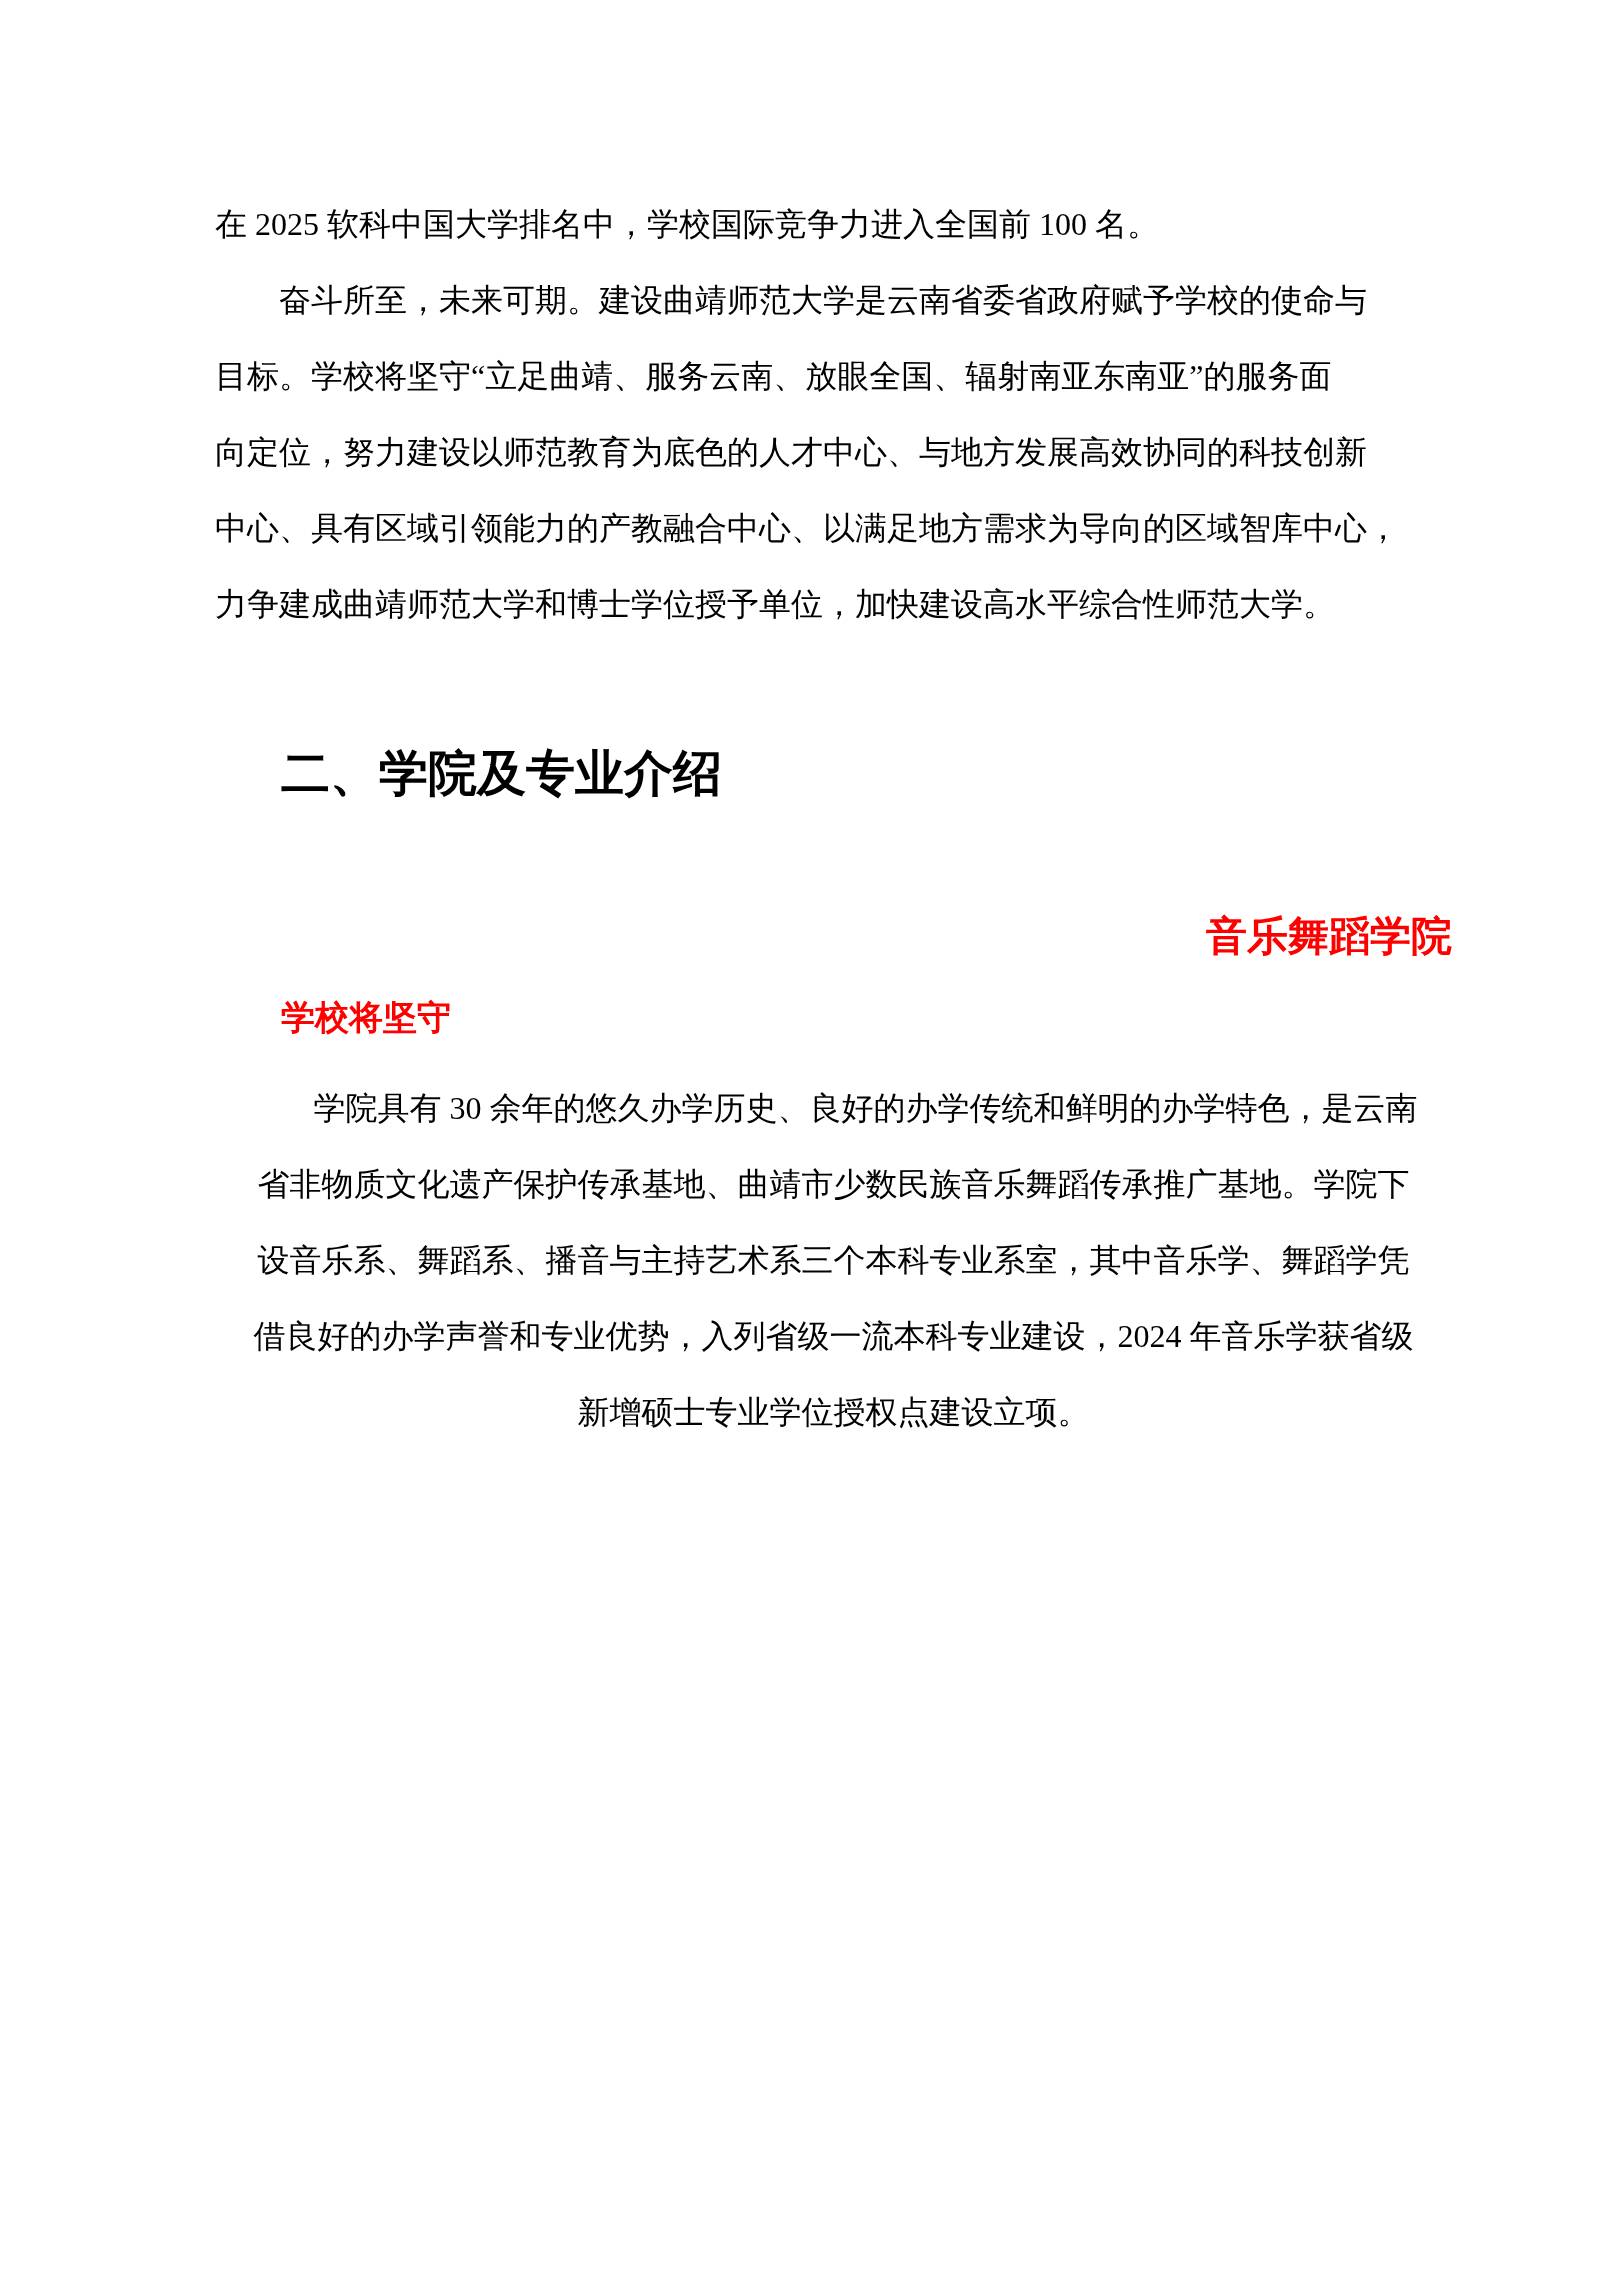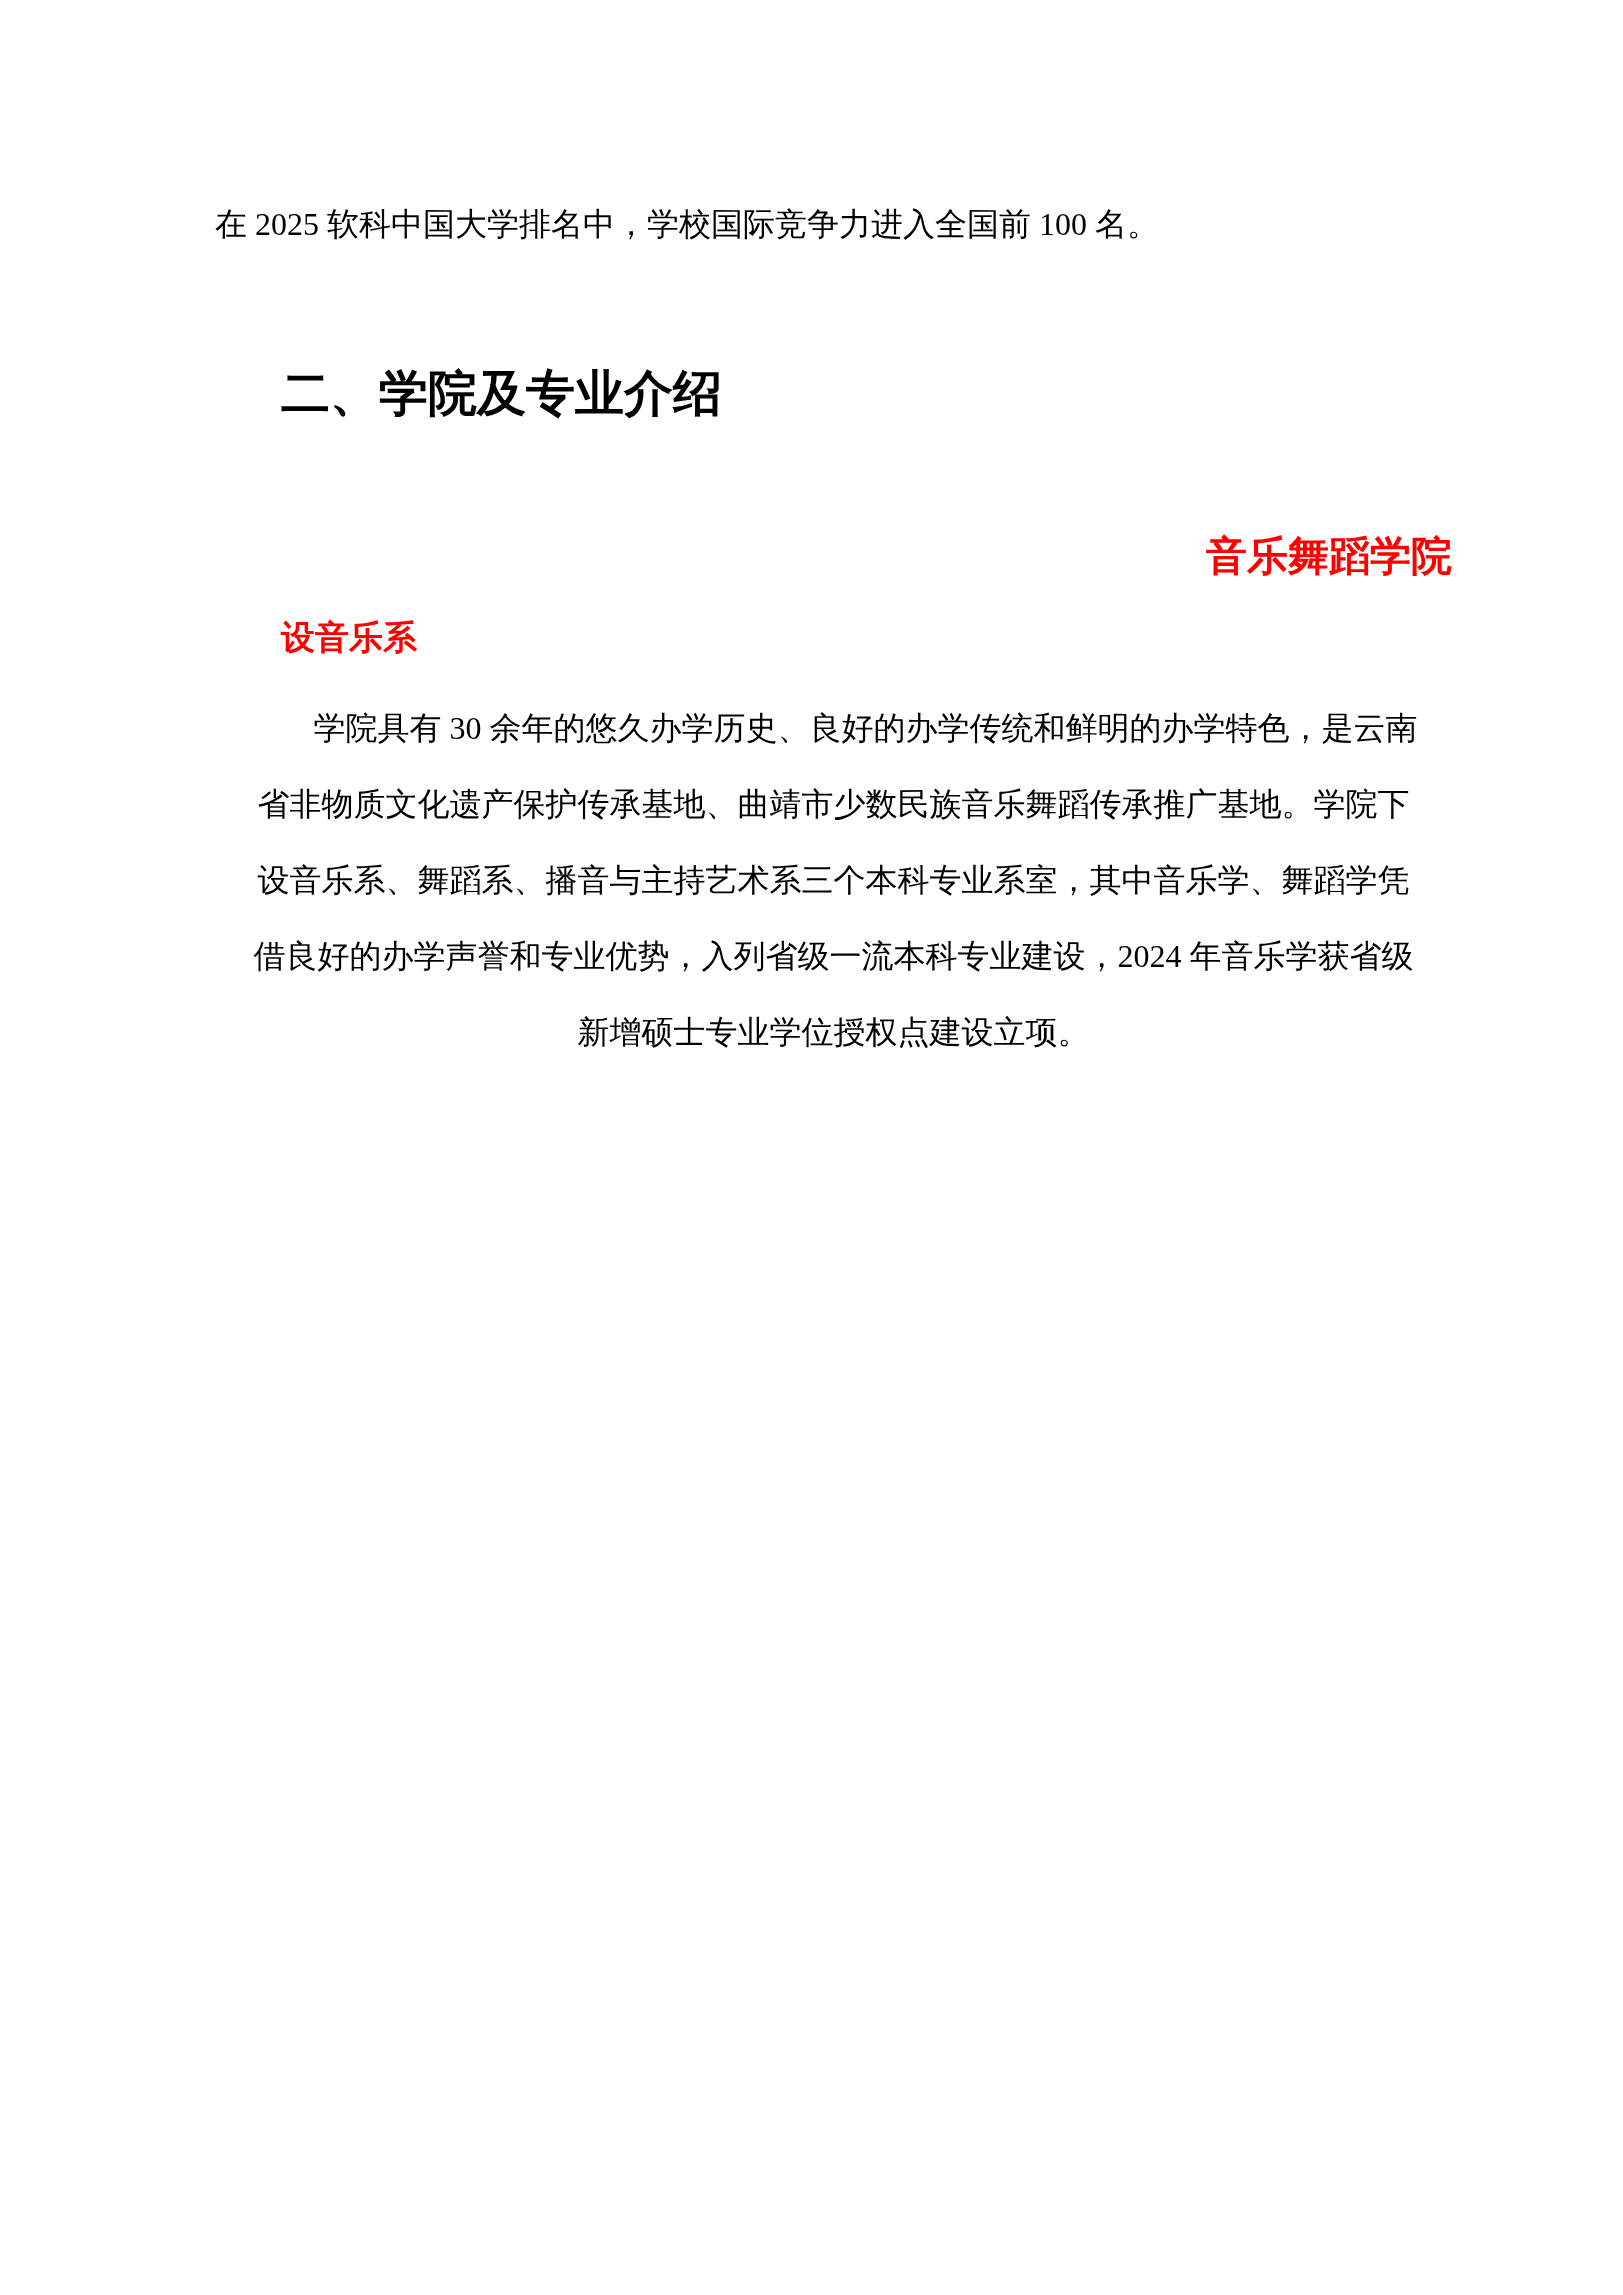--- a/index.html
+++ b/index.html
@@ -84,27 +84,32 @@
   .body-para-2 { margin-top: 9.2px; }
 </style>
 </head>
 <body>
 
 <div class="page">
   <div class="content">
 
     <p class="para">在 2025 软科中国大学排名中，学校国际竞争力进入全国前 100 名。</p>
 
+    <p class="para">　　奋斗所至，未来可期。建设曲靖师范大学是云南省委省政府赋予学校的使命与
+目标。学校将坚守“立足曲靖、服务云南、放眼全国、辐射南亚东南亚”的服务面
+向定位，努力建设以师范教育为底色的人才中心、与地方发展高效协同的科技创新
+中心、具有区域引领能力的产教融合中心、以满足地方需求为导向的区域智库中心，
+力争建成曲靖师范大学和博士学位授予单位，加快建设高水平综合性师范大学。</p>
 
     <h2 class="section-heading">二、学院及专业介绍</h2>
 
     <h3 class="college-title">音乐舞蹈学院</h3>
 
 
-    <h4 class="subsection-heading">设音乐系</h4>
+    <h4 class="subsection-heading">学校将坚守</h4>
 
     <p class="para body-para-1">　　学院具有 30 余年的悠久办学历史、良好的办学传统和鲜明的办学特色，是云南
 省非物质文化遗产保护传承基地、曲靖市少数民族音乐舞蹈传承推广基地。学院下
 设音乐系、舞蹈系、播音与主持艺术系三个本科专业系室，其中音乐学、舞蹈学凭
 借良好的办学声誉和专业优势，入列省级一流本科专业建设，2024 年音乐学获省级
 新增硕士专业学位授权点建设立项。</p>
 
 
   </div>
 </div>

